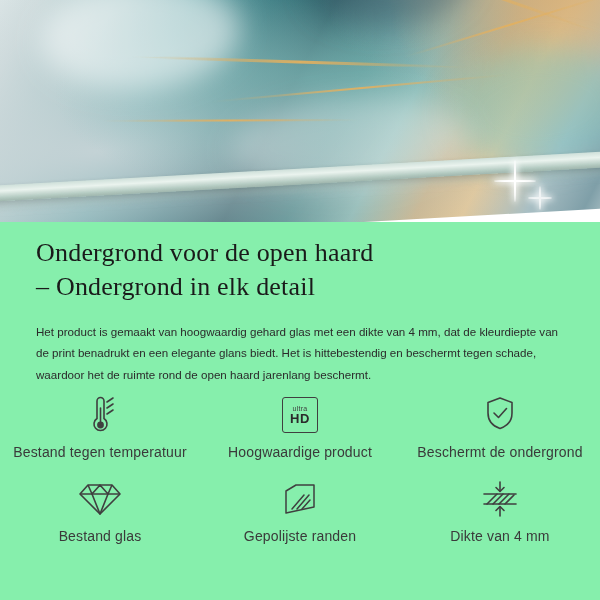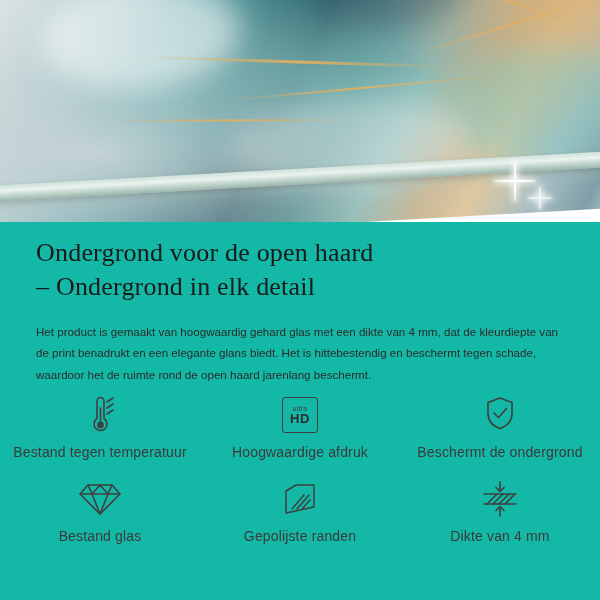--- a/index.html
+++ b/index.html
@@ -9,21 +9,21 @@
     height: 600px;
     background: #ffffff;
     font-family: "Liberation Sans", sans-serif;
     overflow: hidden;
   }
 
   .page {
     position: relative;
     width: 600px;
     height: 600px;
-    background: #14b8a6;
+    background: #86efac;
     overflow: hidden;
   }
 
   
   .hero {
     position: relative;
     width: 600px;
     height: 222px;
     overflow: hidden;
     background: #ffffff;
@@ -242,21 +242,21 @@
       <div class="feature-label">Bestand tegen temperatuur</div>
     </div>
 
     <div class="feature">
       <div class="feature-icon">
         <div class="hd-box">
           <span class="hd-top">ultra</span>
           <span class="hd-bot">HD</span>
         </div>
       </div>
-      <div class="feature-label">Hoogwaardige afdruk</div>
+      <div class="feature-label">Hoogwaardige product</div>
     </div>
 
     <div class="feature">
       <div class="feature-icon">
         <svg width="40" height="44" viewBox="0 0 40 44" fill="none" stroke="#3f3f3f" stroke-width="1.6" stroke-linecap="round" stroke-linejoin="round">
           <path d="M20 5l12 4.5v10.5c0 8-5.2 13.2-12 15.5-6.8-2.3-12-7.5-12-15.5V9.5z"></path>
           <polyline points="14,20 18.5,24.5 26.5,15.5"></polyline>
         </svg>
       </div>
       <div class="feature-label">Beschermt de ondergrond</div>

